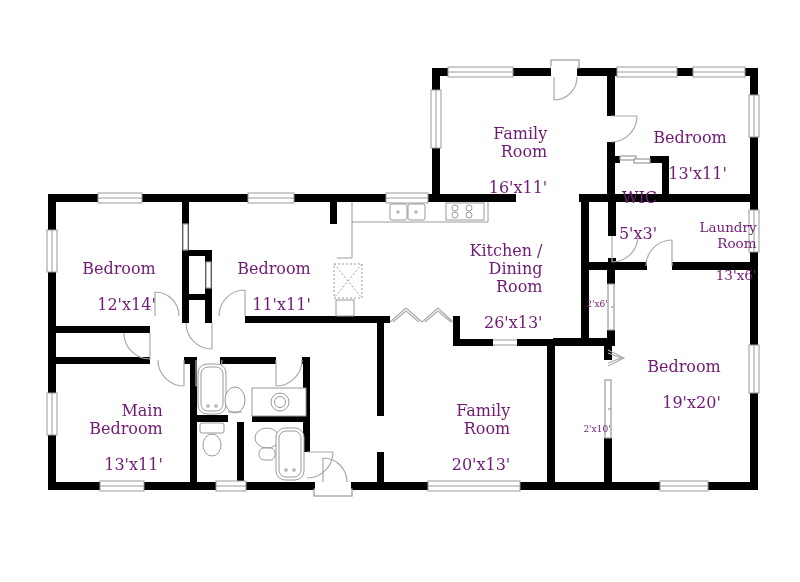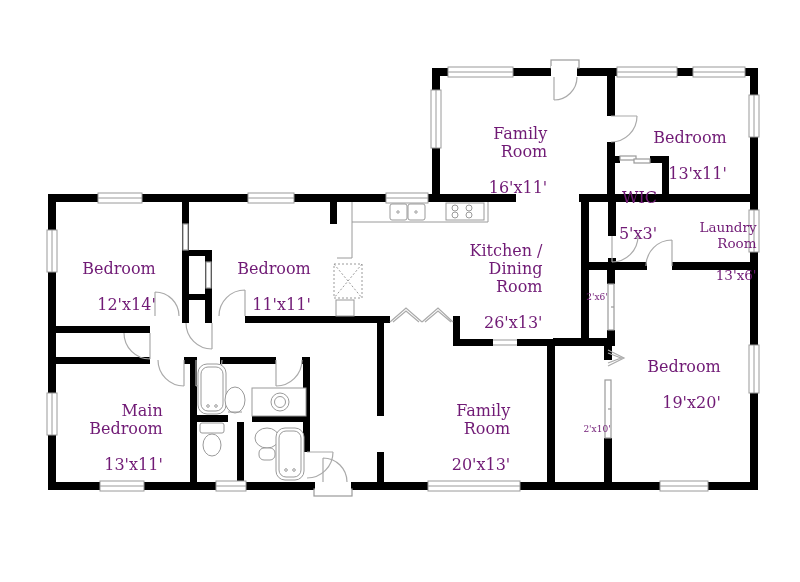--- a/index.html
+++ b/index.html
@@ -324,21 +324,21 @@
     <div>26'x13'</div>
   </div>
   <div class="label lg" style="left:119px;top:242px;">
     <div>Bedroom</div>
     <div>12'x14'</div>
   </div>
   <div class="label lg" style="left:274px;top:242px;">
     <div>Bedroom</div>
     <div>11'x11'</div>
   </div>
-  <div class="label xs" style="left:597px;top:283px;">
+  <div class="label xs" style="left:597px;top:290px;">
     <div>2'x6'</div>
   </div>
   <div class="label lg" style="left:684px;top:340px;">
     <div>Bedroom</div>
     <div>19'x20'</div>
   </div>
   <div class="label lg" style="left:126px;top:384px;">
     <div>Main
 Bedroom</div>
     <div>13'x11'</div>

